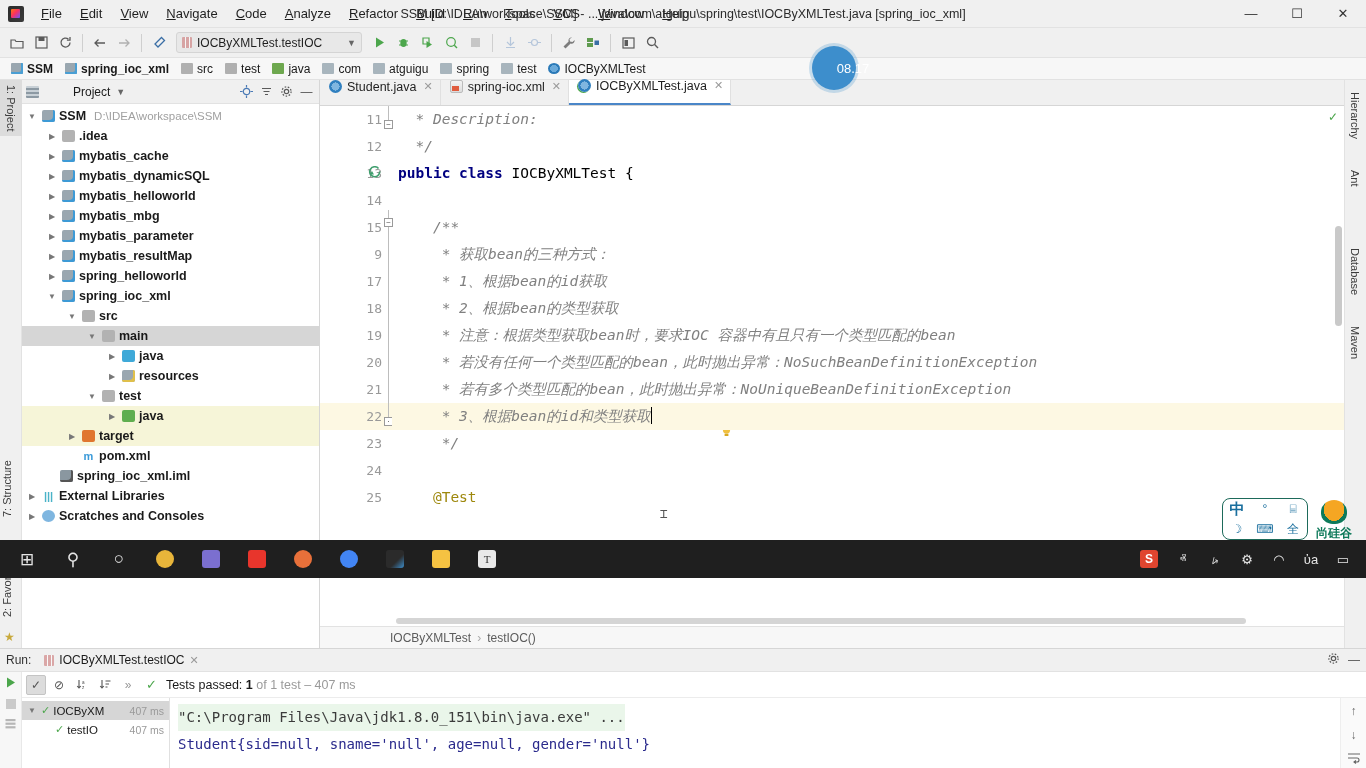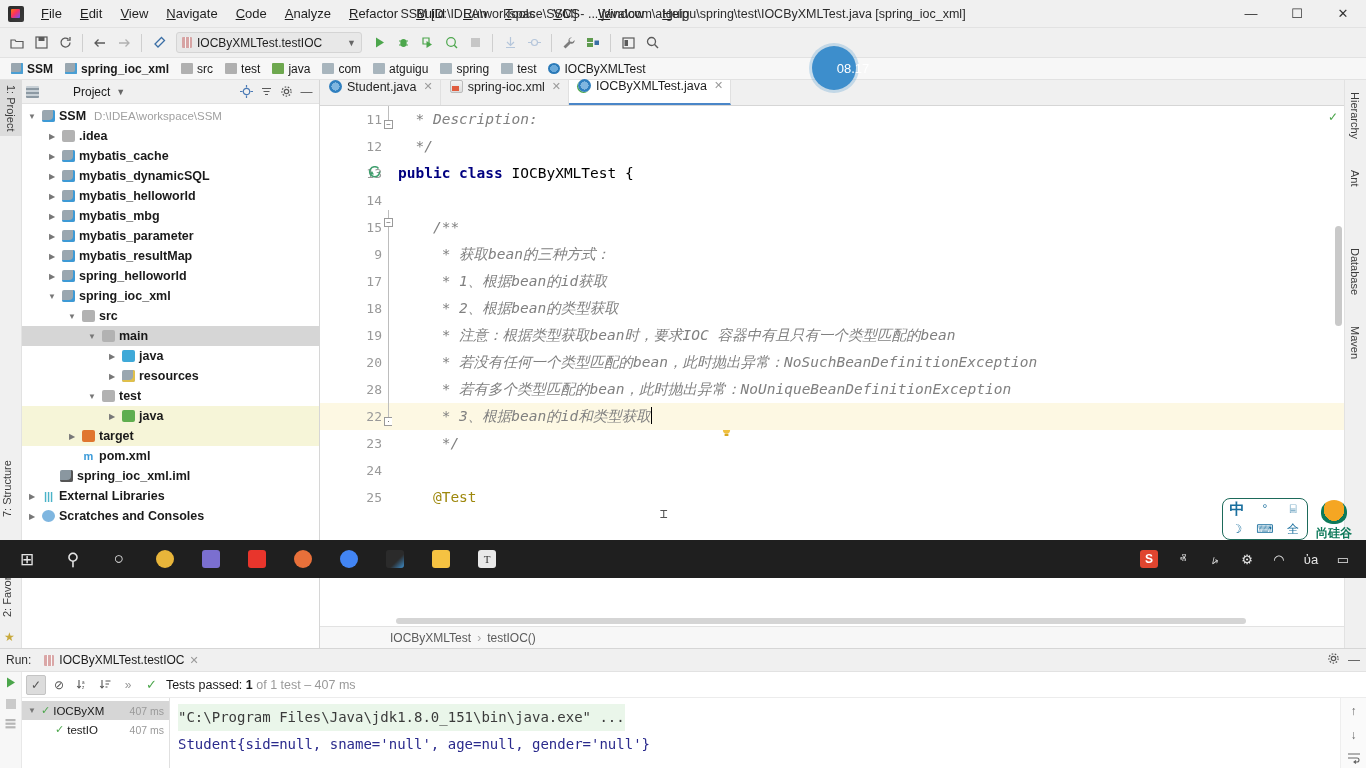--- a/index.html
+++ b/index.html
@@ -605,21 +605,21 @@
             <div class="gline">11</div>
             <div class="gline">12</div>
             <div class="gline">13</div>
             <div class="gline">14</div>
             <div class="gline">15</div>
             <div class="gline">9</div>
             <div class="gline">17</div>
             <div class="gline">18</div>
             <div class="gline">19</div>
             <div class="gline">20</div>
-            <div class="gline">28</div>
+            <div class="gline">21</div>
             <div class="gline hl">22</div>
             <div class="gline">23</div>
             <div class="gline">24</div>
             <div class="gline">25</div>
             <span style="position: absolute; left: 48px; top: 60px;"><svg width="14" height="14" viewBox="0 0 14 14">
                 <path d="M10.5 2.5a5 5 0 1 0 1.2 3" fill="none" stroke="#3f9e6d" stroke-width="1.6"></path>
                 <path d="M4 5 1.5 8.5 6 8.5z" fill="#3f9e6d"></path>
               </svg></span>
           </div>
         <div class="fold-col">

